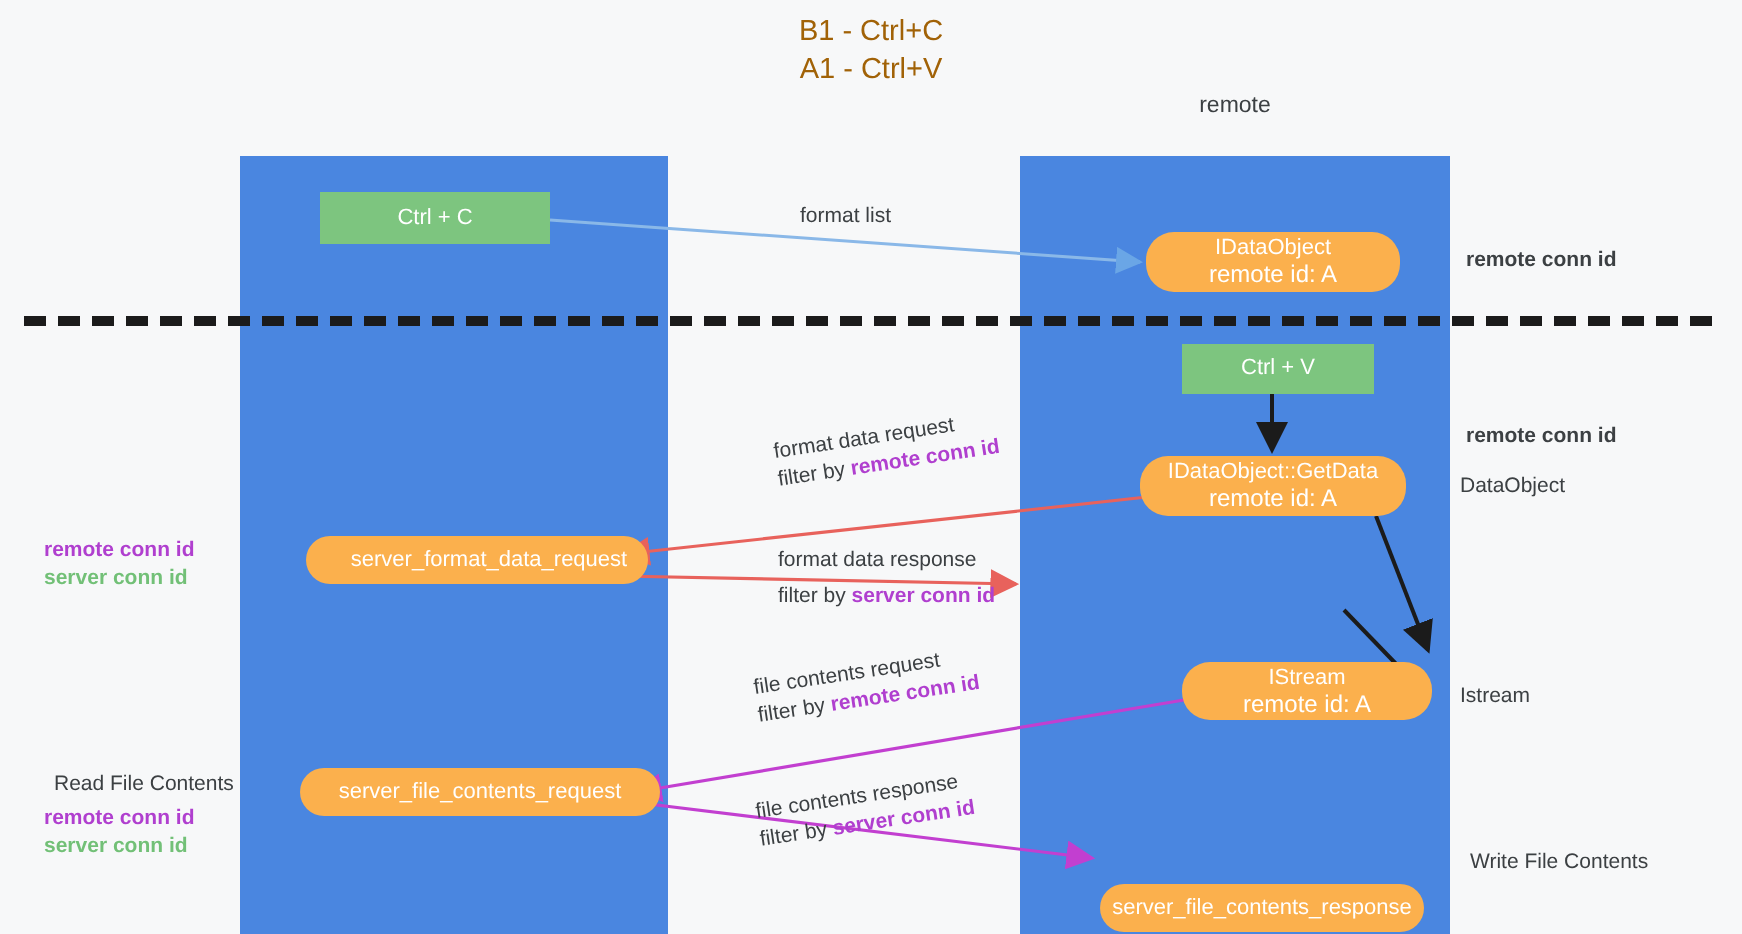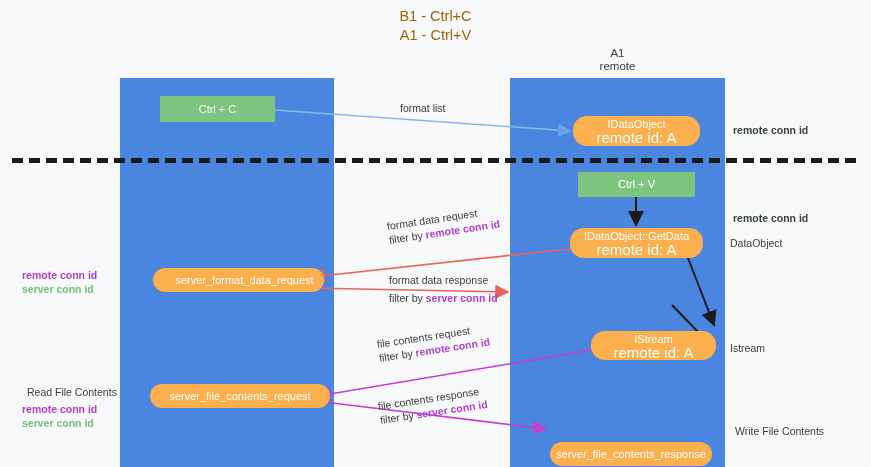--- a/index.html
+++ b/index.html
@@ -72,21 +72,21 @@
     justify-content: center;
     text-align: center;
     color: #ffffff;
     font-size: 11px;
     line-height: 13px;
     box-sizing: border-box;
     z-index: 6;
   }
   .node.green  { background: #7dc57f; }
   .node.orange { background: #fbb04d; border-radius: 14px; }
-  .node .l2 { font-size: 15px; }
+  .node .l2 { font-size: 12px; }
 
   
   #arrows {
     position: absolute;
     left: 0; top: 0;
     width: 871px; height: 467px;
     z-index: 4;
     pointer-events: none;
   }
 
@@ -116,21 +116,20 @@
 <body>
 
 <div id="canvas">
 
   <div id="title">
     <div>B1 - Ctrl+C</div>
     <div>A1 - Ctrl+V</div>
   </div>
 
   <div class="lane-header" id="hdr-a1">
-    <div>A1</div>
     <div>remote</div>
   </div>
 
   <div class="lane" id="lane-b1"></div>
   <div class="lane" id="lane-a1"></div>
 
   <svg id="arrows" viewBox="0 0 871 467">
     <defs>
       <marker id="ah-blue" markerWidth="9" markerHeight="9" refX="8" refY="4.5" orient="auto">
         <path d="M0,0 L9,4.5 L0,9 z" fill="#6aa6e6"></path>
@@ -167,21 +166,21 @@
 
   <div class="node green" style="left:160px; top:96px; width:115px; height:26px;">
     <span>Ctrl + C</span>
   </div>
 
   <div class="node orange" style="left:573px; top:116px; width:127px; height:30px;">
     <span>IDataObject</span>
     <span class="l2">remote id: A</span>
   </div>
 
-  <div class="node green" style="left:578px; top:172px; width:117px; height:25px;">
+  <div class="node green" style="left:591px; top:172px; width:96px; height:25px;">
     <span>Ctrl + V</span>
   </div>
 
   <div class="node orange" style="left:570px; top:228px; width:133px; height:30px;">
     <span>IDataObject::GetData</span>
     <span class="l2">remote id: A</span>
   </div>
 
   <div class="node orange" style="left:153px; top:268px; width:171px; height:24px;padding-left:12px;">
     <span>server_format_data_request</span>

